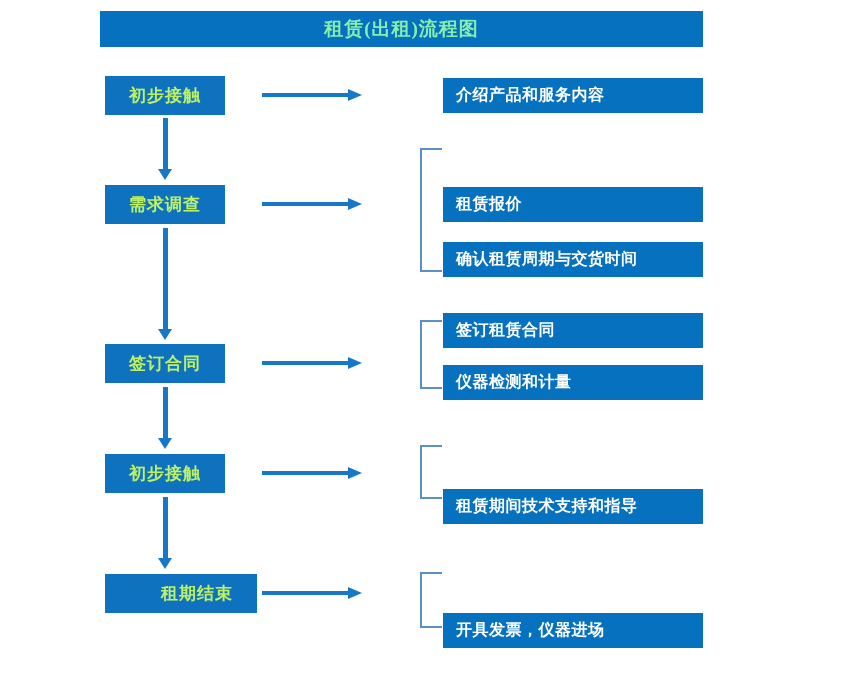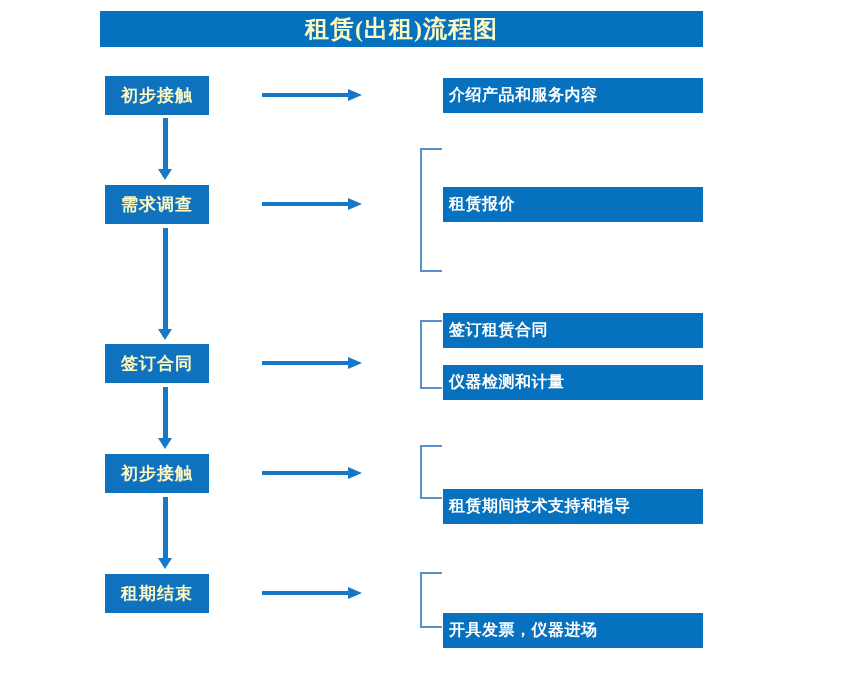--- a/index.html
+++ b/index.html
@@ -7,37 +7,37 @@
     width:844px; height:688px;
     background:#ffffff;
     font-family:"Liberation Serif", "DejaVu Serif", serif;
     overflow:hidden;
     position:relative;
   }
   #canvas { position:absolute; left:0; top:0; width:844px; height:688px; }
 
   .title-banner{
     position:absolute; left:100px; top:11px; width:603px; height:36px;
-    background:#0571bf; color:#fef9c3;
+    background:#0571bf; color:#86efac;
     display:flex; align-items:center; justify-content:center;
-    font-size:24px; font-weight:bold; letter-spacing:1px;
+    font-size:19px; font-weight:bold; letter-spacing:1px;
   }
 
   .stage-box{
-    position:absolute; left:105px; width:104px; height:39px;
-    background:#0f72bf; color:#fef9c3;
+    position:absolute; left:105px; width:120px; height:39px;
+    background:#0f72bf; color:#bef264;
     display:flex; align-items:center; justify-content:center;
     font-size:17px; font-weight:bold; letter-spacing:1px;
   }
 
   .detail-box{
     position:absolute; left:443px; width:260px; height:35px;
     background:#0571bf; color:#ffffff;
     display:flex; align-items:center;
-    padding-left:6px; box-sizing:border-box;
+    padding-left:13px; box-sizing:border-box;
     font-size:16px; font-weight:bold; letter-spacing:0.5px;
   }
 
   
   .h-arrow{ position:absolute; height:12px; }
   .h-arrow .shaft{
     position:absolute; left:0; top:4px; height:4px; width:88px;
     background:#1878c8;
   }
   .h-arrow .head{
@@ -94,20 +94,23 @@
     <span>需求调查</span>
   </div>
   <div class="h-arrow" style="left:262px; top:198px; width:102px;">
     <div class="shaft"></div>
     <div class="head"></div>
   </div>
   <div class="bracket" style="left:420px; top:148px; height:120px;"></div>
   <div class="detail-box" style="top:187px;">
     <span>租赁报价</span>
   </div>
+  <div class="detail-box" style="top:242px;">
+    <span>确认租赁周期与交货时间</span>
+  </div>
   <div class="v-arrow" style="left:158px; top:228px; height:112px;">
     <div class="shaft" style="height:101px;"></div>
     <div class="head" style="top:101px;"></div>
   </div>
 
   <div class="stage-box" style="top:344px;">
     <span>签订合同</span>
   </div>
   <div class="h-arrow" style="left:262px; top:357px; width:102px;">
     <div class="shaft"></div>
@@ -134,21 +137,21 @@
   </div>
   <div class="bracket" style="left:420px; top:445px; height:50px;"></div>
   <div class="detail-box" style="top:489px;">
     <span>租赁期间技术支持和指导</span>
   </div>
   <div class="v-arrow" style="left:158px; top:497px; height:72px;">
     <div class="shaft" style="height:61px;"></div>
     <div class="head" style="top:61px;"></div>
   </div>
 
-  <div class="stage-box" style="top:574px;">
+  <div class="stage-box" style="top:574px;padding-left:32px;">
     <span>租期结束</span>
   </div>
   <div class="h-arrow" style="left:262px; top:587px; width:102px;">
     <div class="shaft"></div>
     <div class="head"></div>
   </div>
   <div class="bracket" style="left:420px; top:572px; height:52px;"></div>
   <div class="detail-box" style="top:613px;">
     <span>开具发票，仪器进场</span>
   </div>

